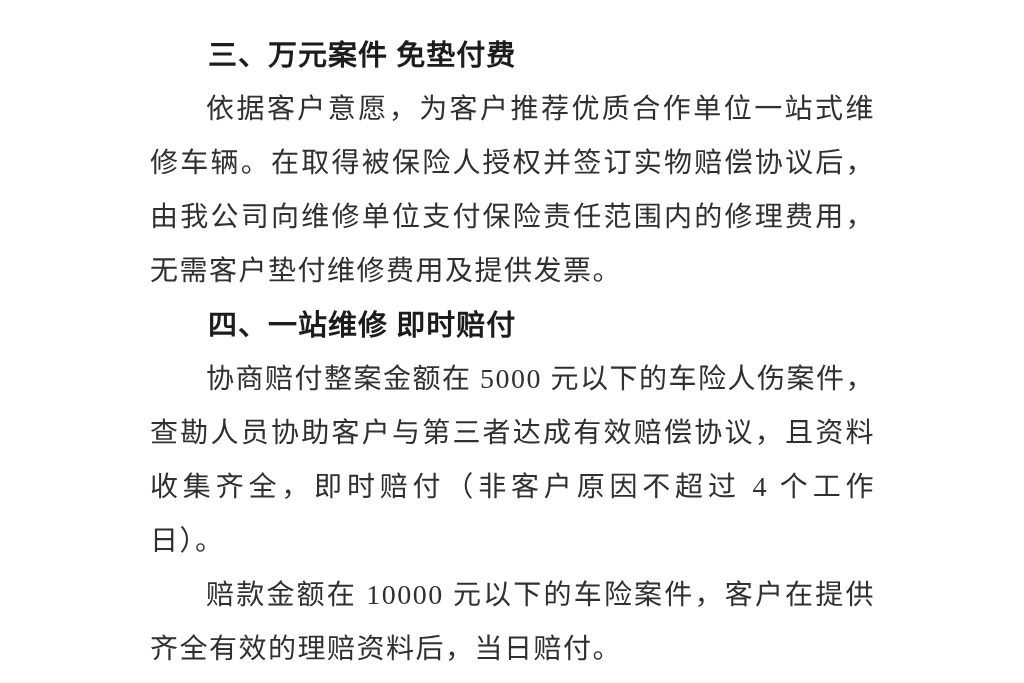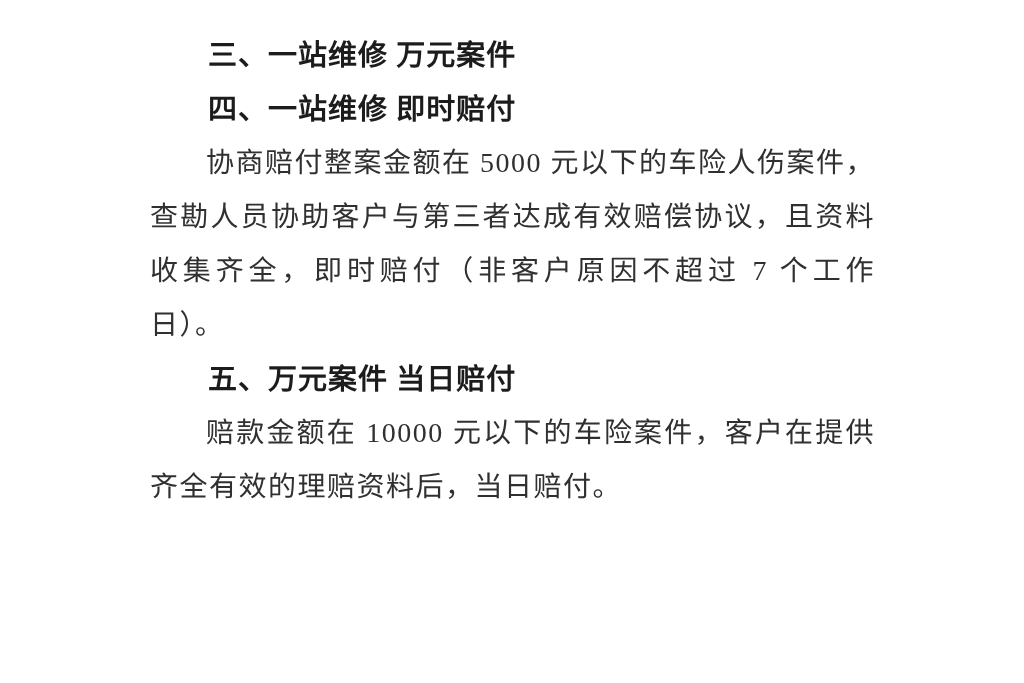--- a/index.html
+++ b/index.html
@@ -46,26 +46,26 @@
     text-justify: inter-character;
     font-family: "Liberation Serif", "DejaVu Serif", serif;
   }
 </style>
 </head>
 <body>
 
 <div class="page">
 
   <section class="doc-section">
-    <h2 class="doc-heading">三、一站维修 万元案件</h2>
+    <h2 class="doc-heading">三、万元案件 免垫付费</h2>
+    <p class="doc-paragraph">依据客户意愿，为客户推荐优质合作单位一站式维修车辆。在取得被保险人授权并签订实物赔偿协议后，由我公司向维修单位支付保险责任范围内的修理费用，无需客户垫付维修费用及提供发票。</p>
   </section>
 
   <section class="doc-section">
     <h2 class="doc-heading">四、一站维修 即时赔付</h2>
-    <p class="doc-paragraph">协商赔付整案金额在 5000 元以下的车险人伤案件，查勘人员协助客户与第三者达成有效赔偿协议，且资料收集齐全，即时赔付（非客户原因不超过 7 个工作日）。</p>
+    <p class="doc-paragraph">协商赔付整案金额在 5000 元以下的车险人伤案件，查勘人员协助客户与第三者达成有效赔偿协议，且资料收集齐全，即时赔付（非客户原因不超过 4 个工作日）。</p>
   </section>
 
   <section class="doc-section">
-    <h2 class="doc-heading">五、万元案件 当日赔付</h2>
     <p class="doc-paragraph">赔款金额在 10000 元以下的车险案件，客户在提供齐全有效的理赔资料后，当日赔付。</p>
   </section>
 
 </div>
 
 </body></html>

